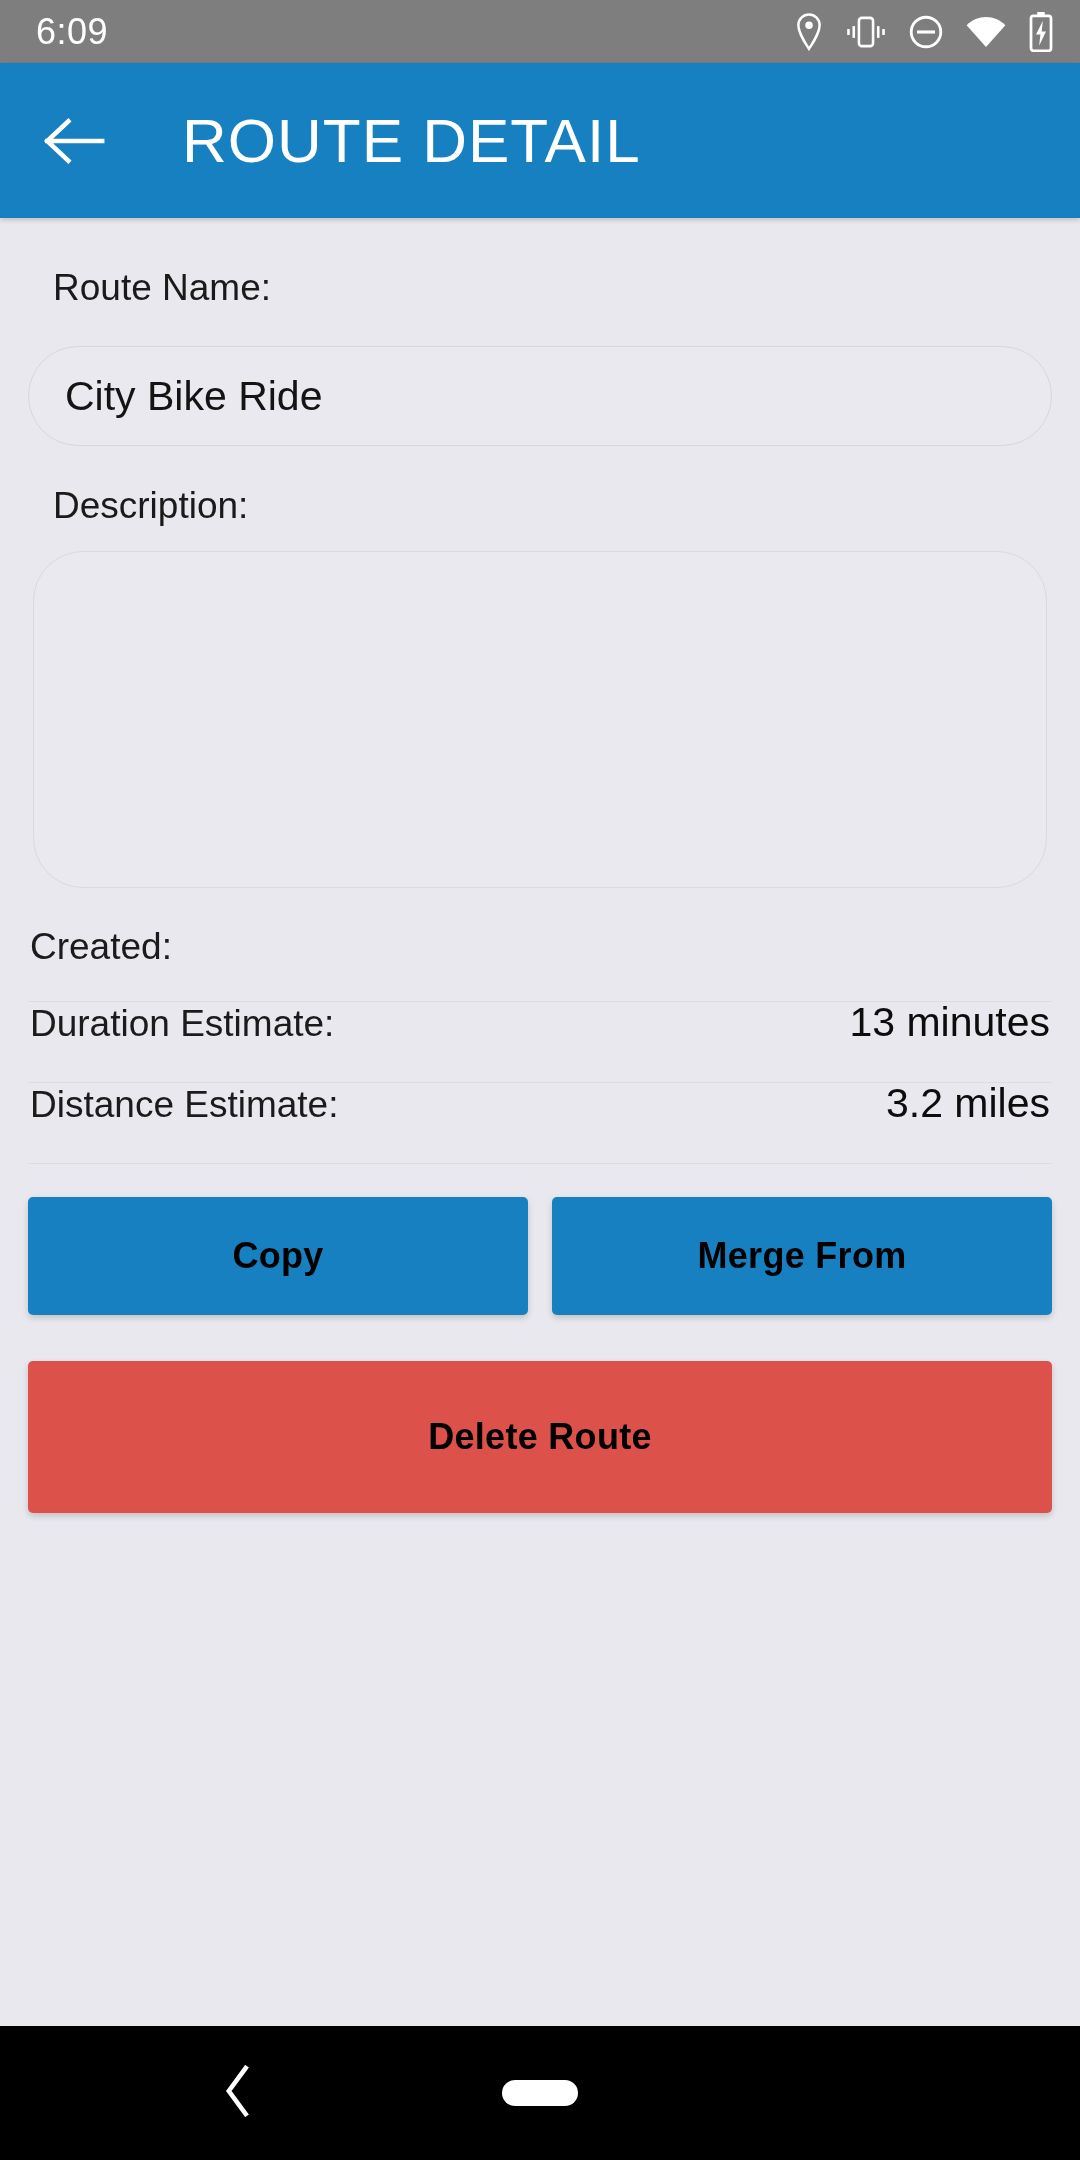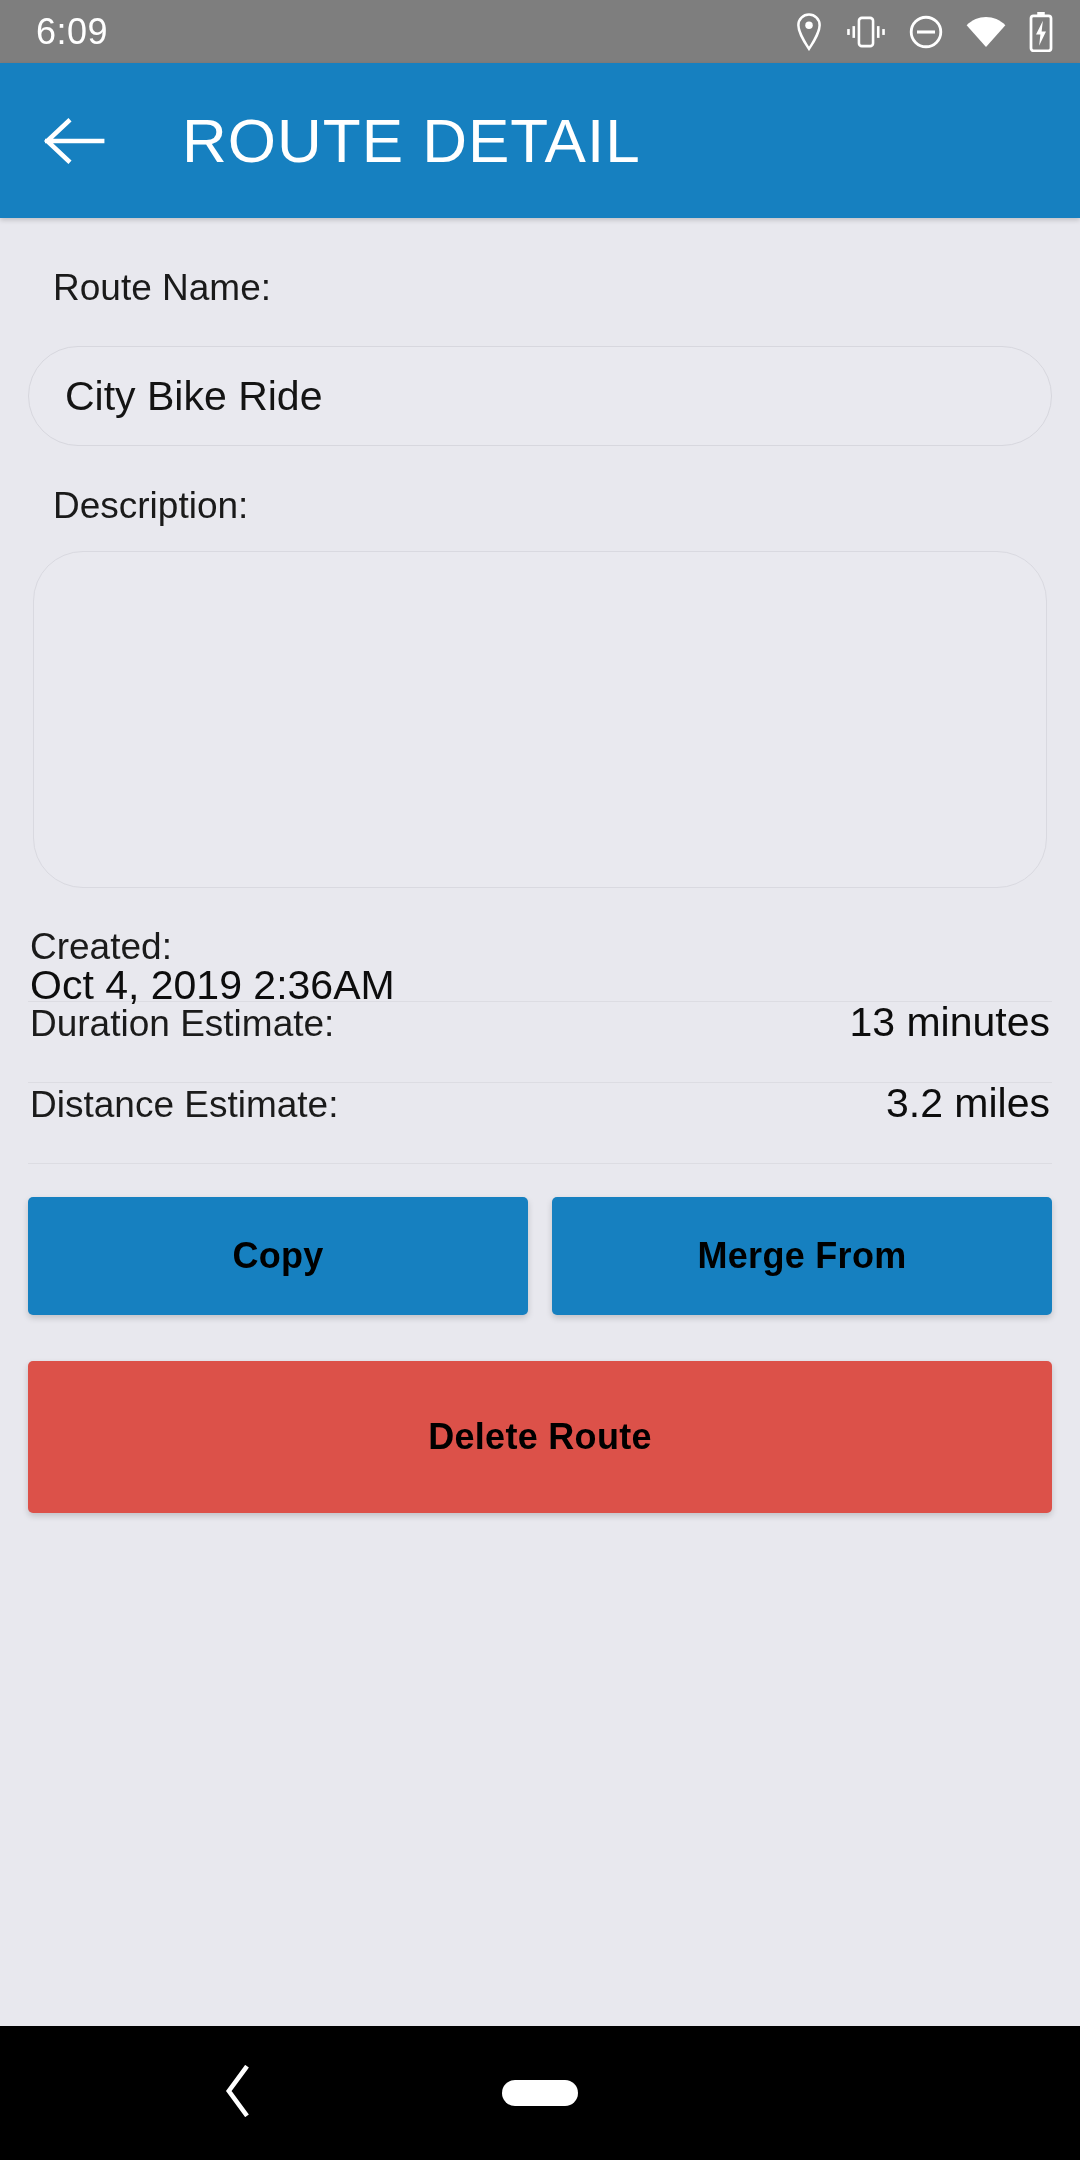--- a/index.html
+++ b/index.html
@@ -294,21 +294,20 @@
 
     <div class="field-label">Route Name:</div>
     <input class="name-input" type="text" value="City Bike Ride" style="">
 
     <div class="desc-label">Description:</div>
     <textarea class="desc-input" placeholder="" style=""></textarea>
 
     <div class="detail-rows">
       <div class="detail-row">
         <span class="detail-key">Created:</span>
-        <span class="detail-val">Oct 4, 2019 2:36AM</span>
       </div>
       <div class="detail-row">
         <span class="detail-key">Duration Estimate:</span>
         <span class="detail-val">13 minutes</span>
       </div>
       <div class="detail-row">
         <span class="detail-key">Distance Estimate:</span>
         <span class="detail-val">3.2 miles</span>
       </div>
     </div>

